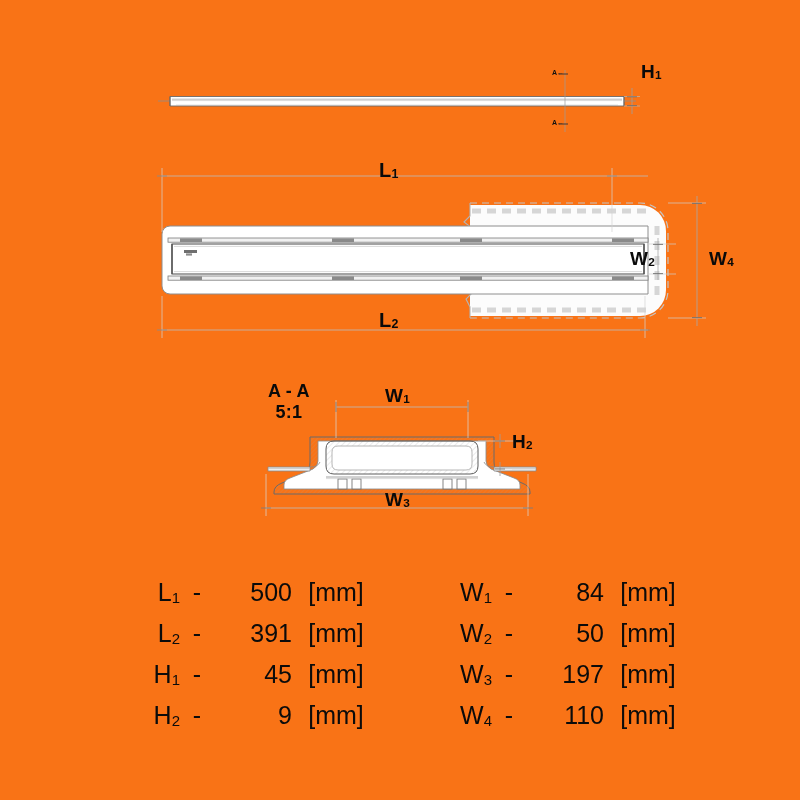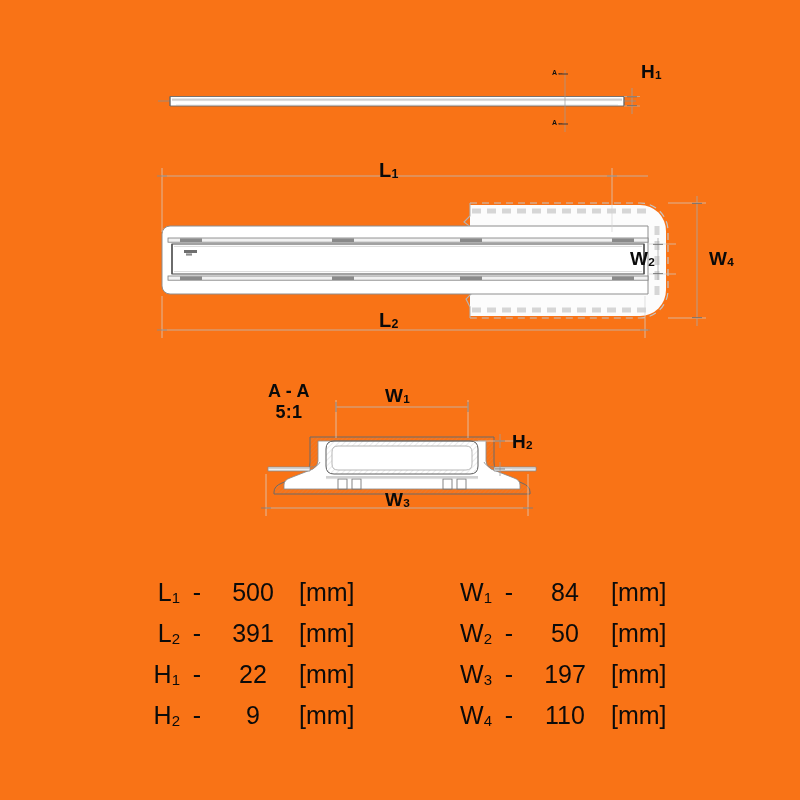--- a/index.html
+++ b/index.html
@@ -92,25 +92,25 @@
     vertical-align: baseline;
     position: relative;
     bottom: -0.14em;
   }
   .tbl-dash {
     width: 34px;
     text-align: center;
   }
   .tbl-val {
     width: 78px;
-    text-align: center;
+    text-align: right;
   }
   .tbl-unit {
     width: 74px;
-    text-align: left;
+    text-align: center;
     padding-left: 7px;
   }
 </style>
 </head>
 <body>
 
 <div id="sheet">
 
   <svg class="draw" viewBox="0 0 800 800">
     <defs>
@@ -380,21 +380,21 @@
       </div>
       <div class="tbl-row">
         <span class="tbl-sym"><span>L</span><sub>2</sub></span>
         <span class="tbl-dash">-</span>
         <span class="tbl-val">391</span>
         <span class="tbl-unit">[mm]</span>
       </div>
       <div class="tbl-row">
         <span class="tbl-sym"><span>H</span><sub>1</sub></span>
         <span class="tbl-dash">-</span>
-        <span class="tbl-val">22</span>
+        <span class="tbl-val">45</span>
         <span class="tbl-unit">[mm]</span>
       </div>
       <div class="tbl-row">
         <span class="tbl-sym"><span>H</span><sub>2</sub></span>
         <span class="tbl-dash">-</span>
         <span class="tbl-val">9</span>
         <span class="tbl-unit">[mm]</span>
       </div>
     </div>
 

